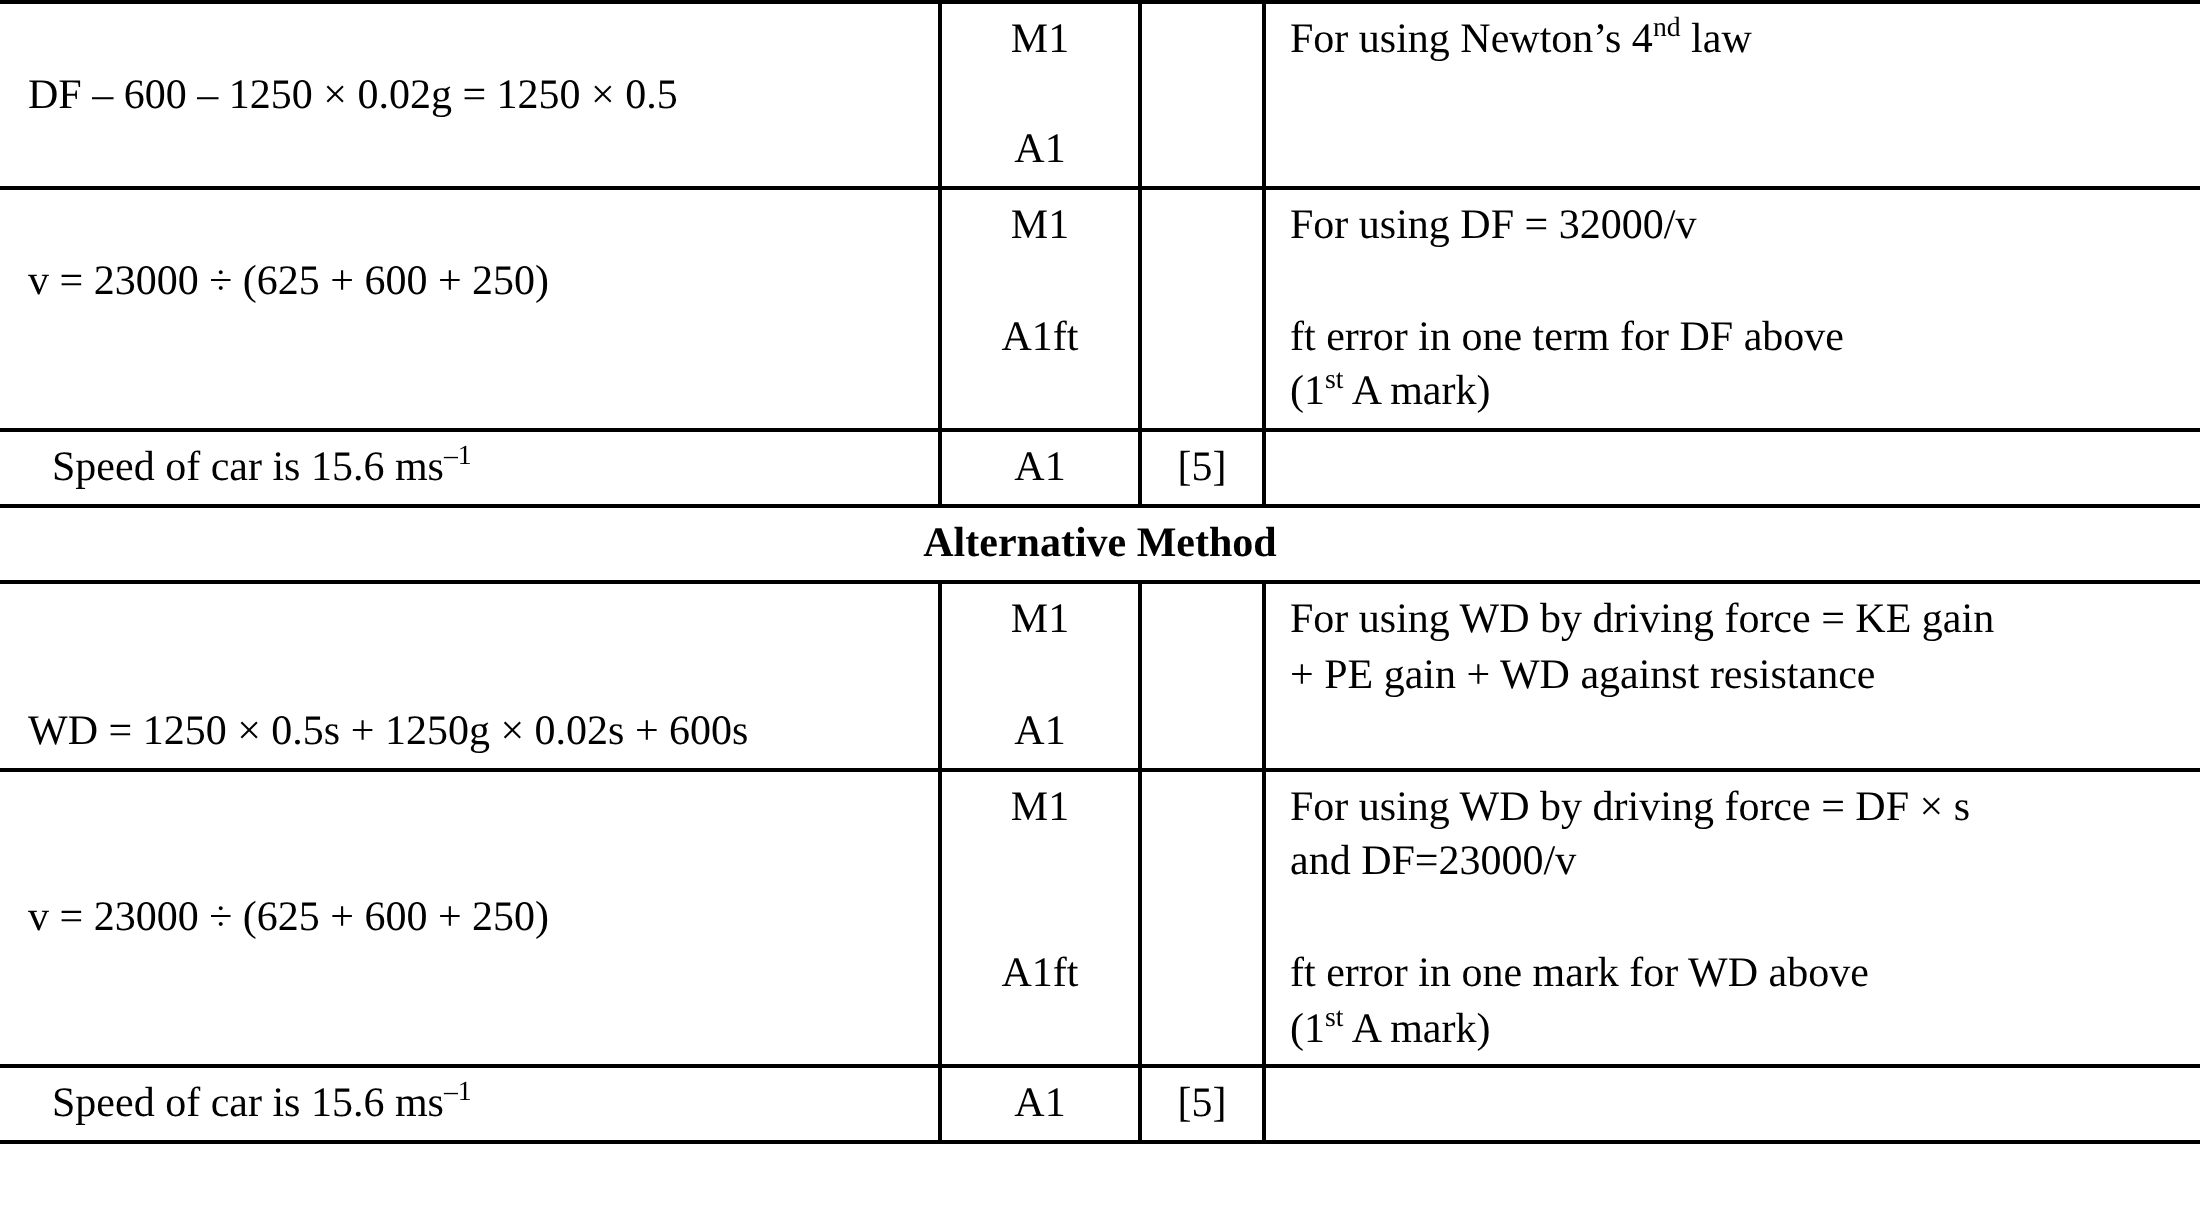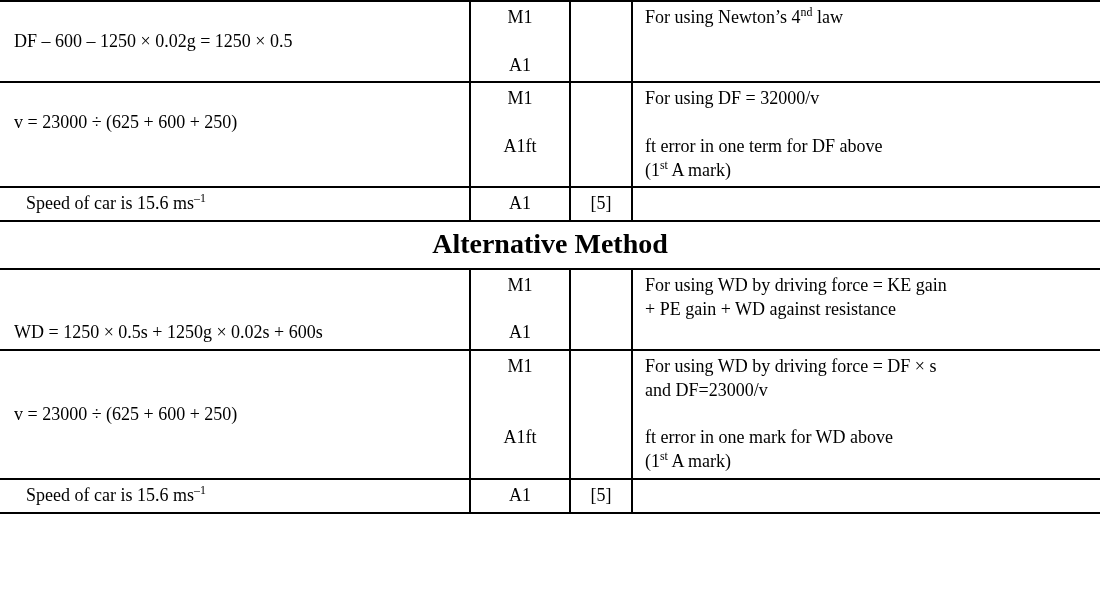--- a/index.html
+++ b/index.html
@@ -22,21 +22,21 @@
   }
   table.ms {
     border-collapse: collapse;
     width: 1100px;
     table-layout: fixed;
   }
   table.ms td {
     border: 2px solid #000000;
     vertical-align: top;
     padding: 0;
-    font-size: 18px;
+    font-size: 21px;
     line-height: 1.32;
   }
   
   table.ms td.work {
     border-left: none;
     padding: 4px 8px 4px 14px;
     border-radius: 24px;
   }
   table.ms td.mark {
     text-align: center;
@@ -48,21 +48,21 @@
   }
   table.ms td.note {
     border-right: none;
     padding: 4px 10px 4px 12px;
   }
   table.ms tr.alt td {
     border-left: none;
     border-right: none;
     text-align: center;
     font-weight: bold;
-    font-size: 28px;
+    font-size: 21px;
     padding: 4px 0 5px 0;
   }
   .line {
     display: block;
     white-space: pre-wrap;
   }
   .blank {
     display: block;
     height: 1.32em;
   }

